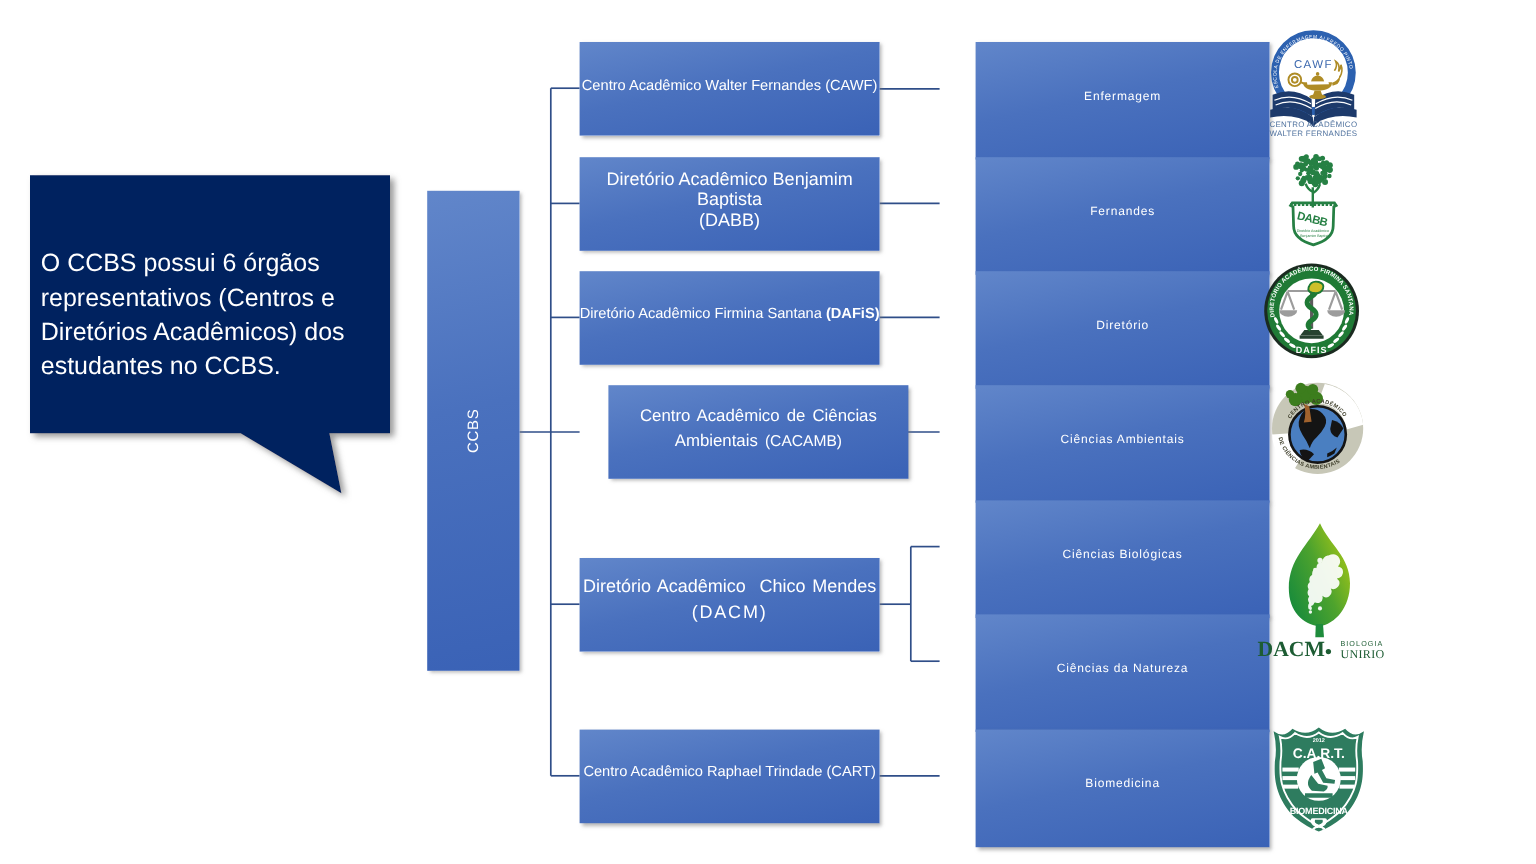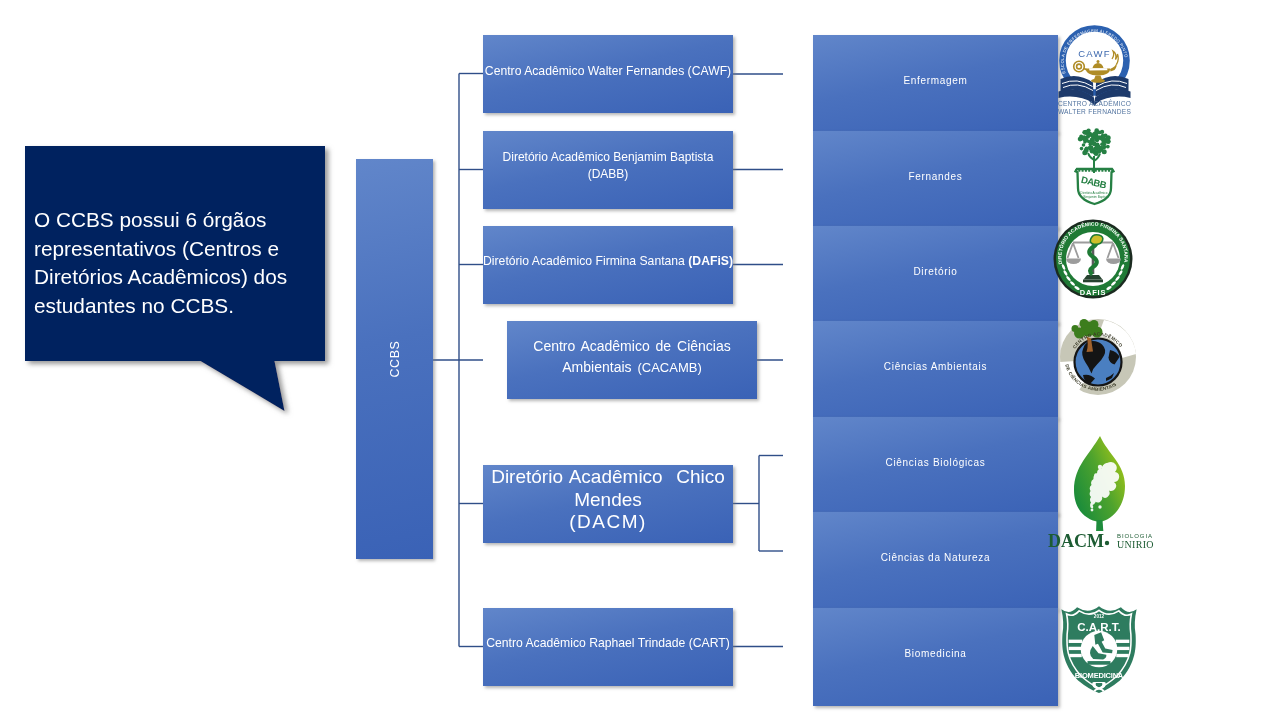--- a/index.html
+++ b/index.html
@@ -53,30 +53,30 @@
   </svg>
   <div class="abs" style="left:34px;top:206px;width:292px;color:#fff;font-size:20.8px;line-height:28.6px;">O CCBS possui 6 órgãos representativos (Centros e Diretórios Acadêmicos) dos estudantes no CCBS.</div>
 
   <div class="box" style="left:356px;top:159px;width:77px;height:400px;padding-bottom:0;">
     <span style="transform:rotate(-90deg);font-size:12.5px;letter-spacing:0.6px;">CCBS</span>
   </div>
 
   <div class="box mid" style="top:35px;font-size:12.2px;white-space:nowrap;">
       <span>Centro Acadêmico Walter Fernandes (CAWF)</span>
     </div>
-  <div class="box mid" style="top:130.5px;font-size:12px;line-height:17px;">
+  <div class="box mid" style="top:130.5px;font-size:15px;line-height:17px;">
       <span>Diretório Acadêmico Benjamim Baptista<br>(DABB)</span>
     </div>
   <div class="box mid" style="top:225.5px;font-size:12.2px;white-space:nowrap;">
       <span>Diretório Acadêmico Firmina Santana <b>(DAFiS)</b></span>
     </div>
   <div class="box mid" style="top:321px;font-size:14px;word-spacing:2px;line-height:21px;margin-left:24px;">
       <span>Centro Acadêmico de Ciências<br>Ambientais <span style="font-size:13px;">(CACAMB)</span></span>
     </div>
-  <div class="box mid" style="top:464.5px;font-size:19px;word-spacing:1.5px;line-height:22.5px;">
+  <div class="box mid" style="top:464.5px;font-size:15px;word-spacing:1.5px;line-height:22.5px;">
       <span>Diretório Acadêmico&nbsp; Chico Mendes<br><span style="letter-spacing:1.5px;">(DACM)</span></span>
     </div>
   <div class="box mid" style="top:607.5px;font-size:12.2px;white-space:nowrap;">
       <span>Centro Acadêmico Raphael Trindade (CART)</span>
     </div>
 
   <div class="box rgt" style="top:35px;">
       <span>Enfermagem</span>
     </div>
   <div class="box rgt" style="top:130.5px;">

